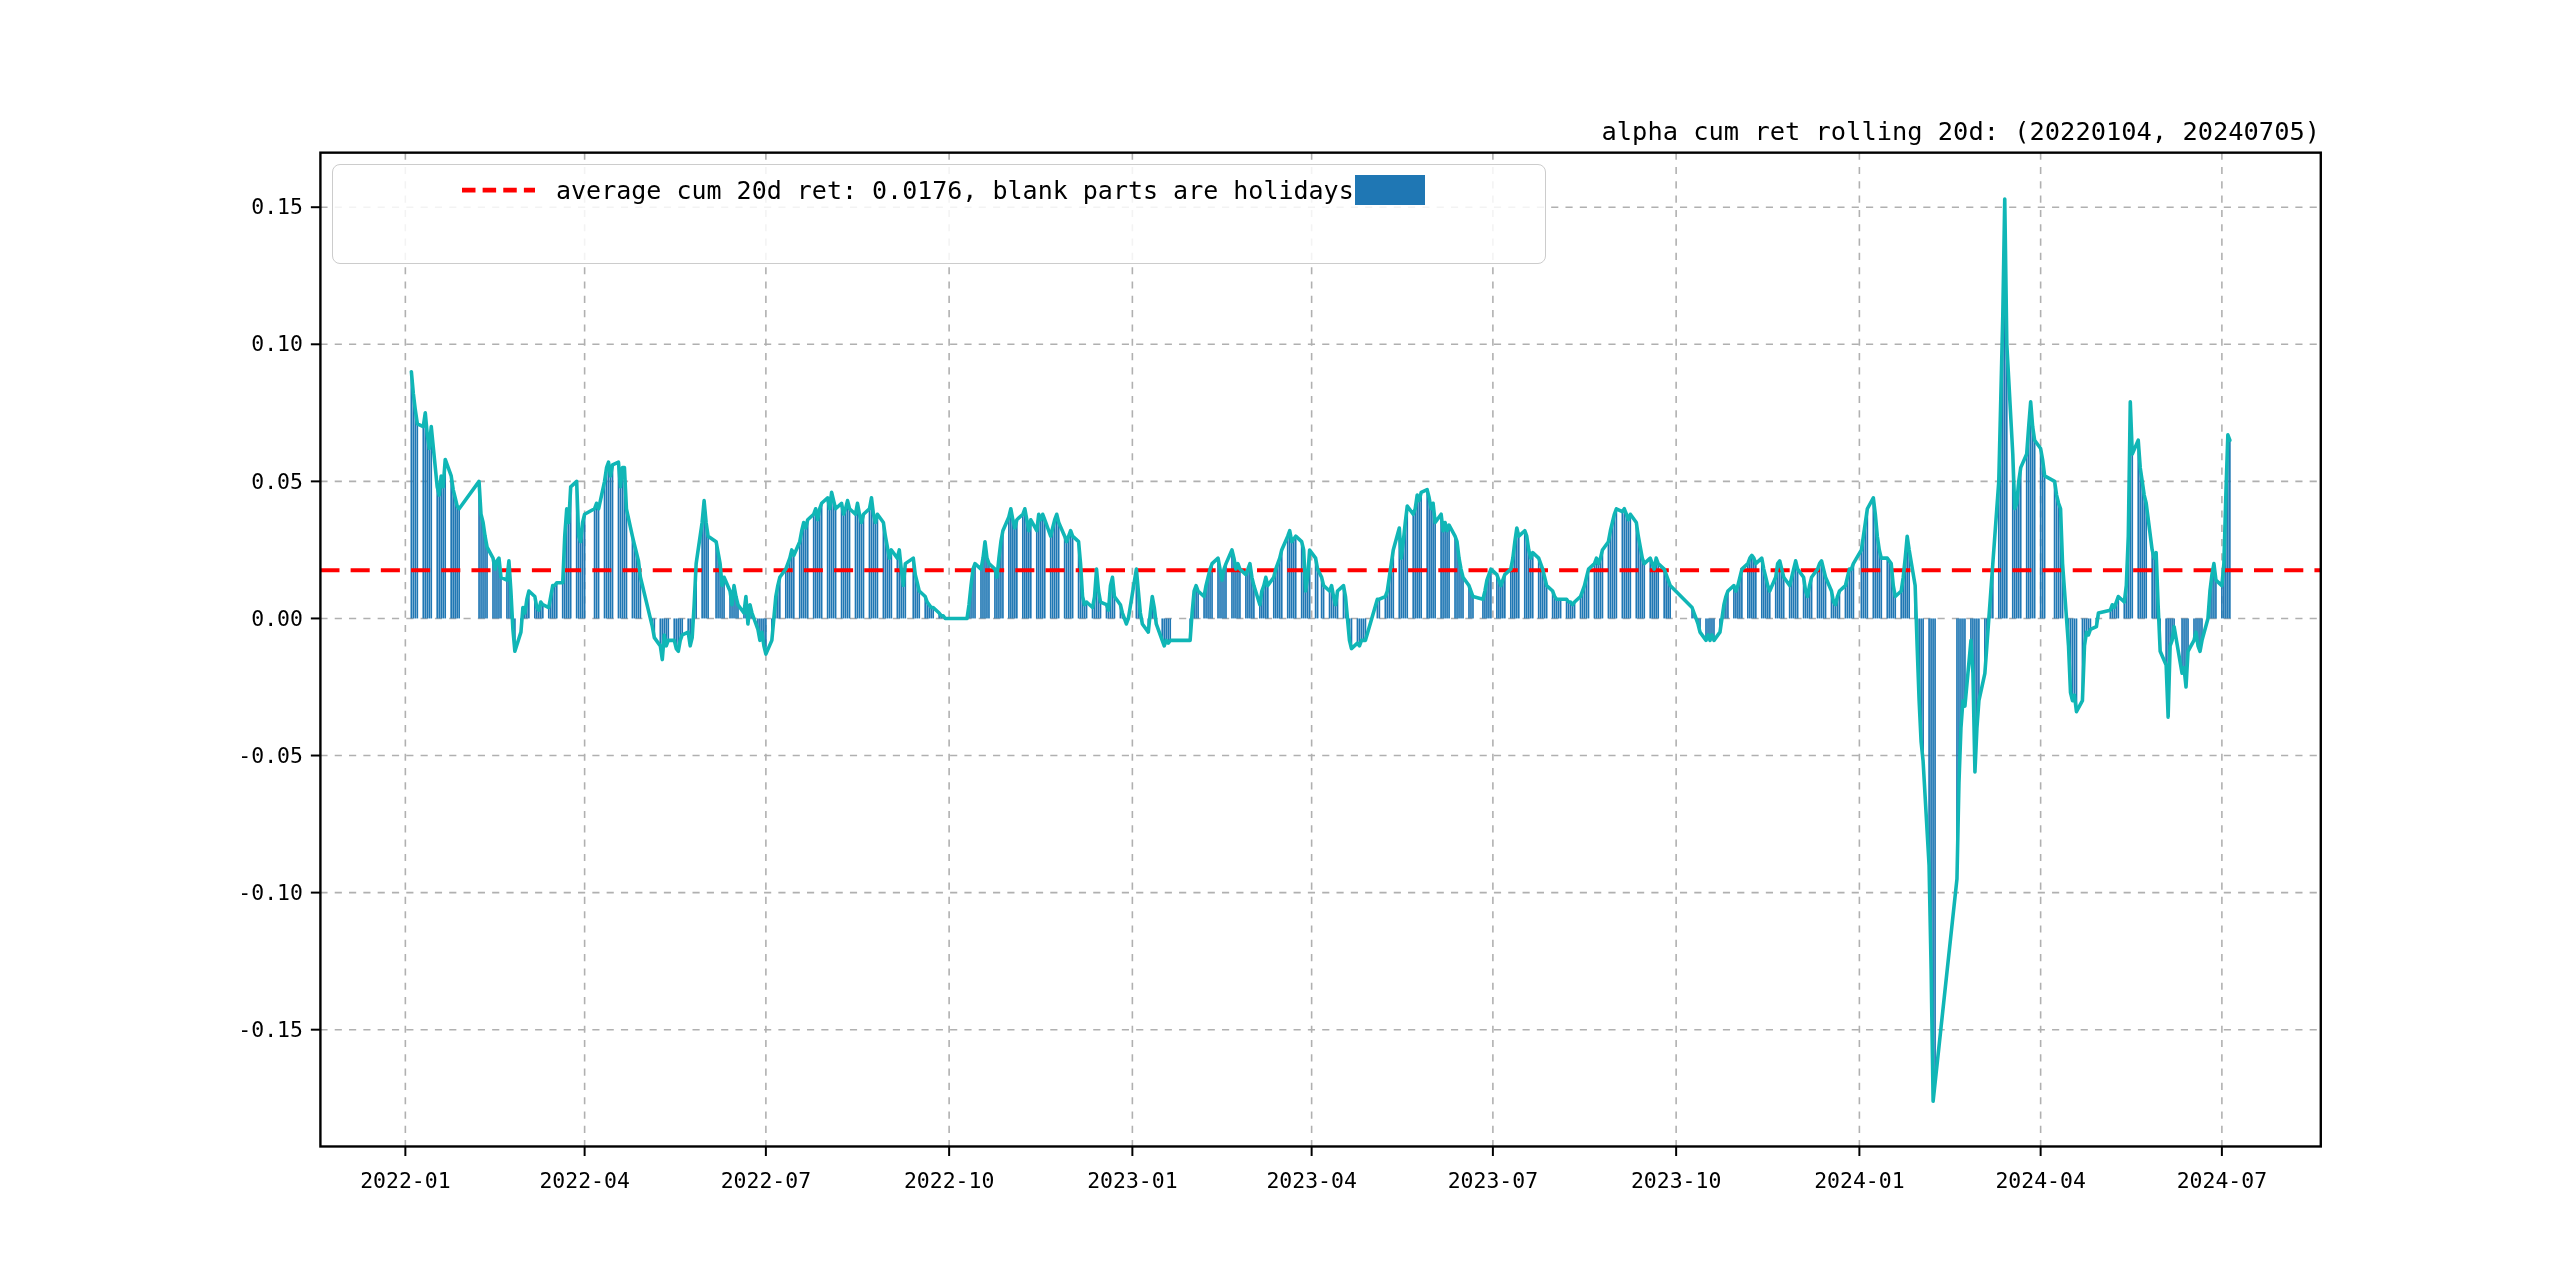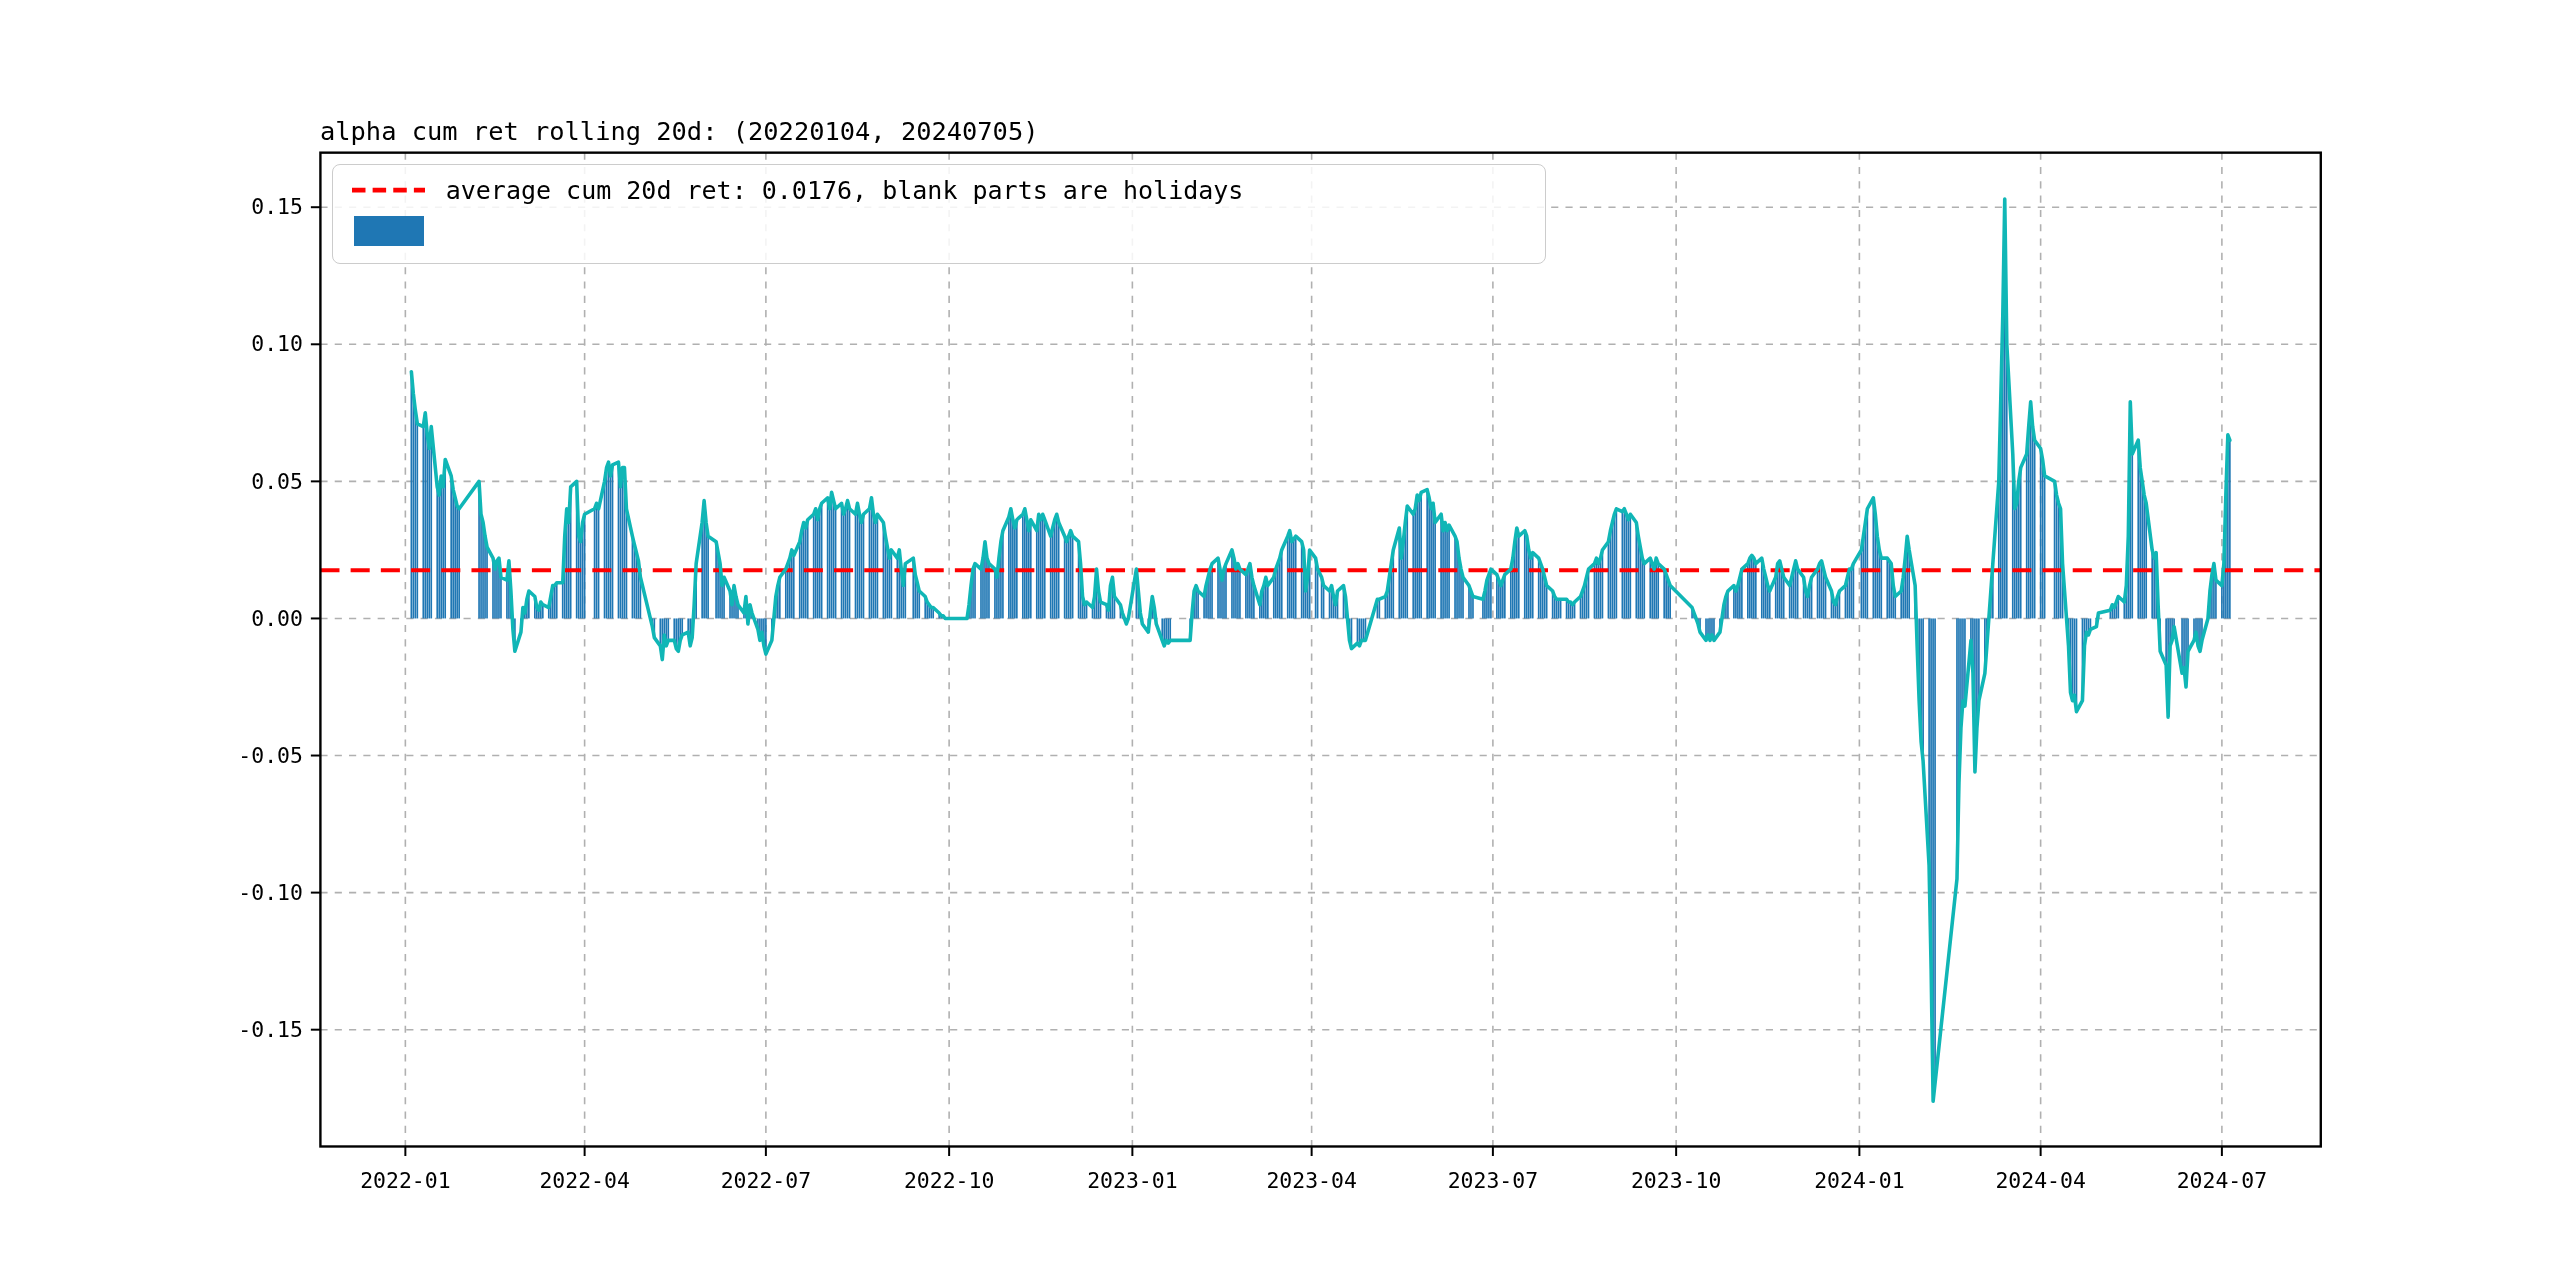--- a/index.html
+++ b/index.html
@@ -1,27 +1,27 @@
 <!DOCTYPE html>
 <html style="font-size:12.7px"><head>
 <meta charset="utf-8">
 <style>
   html,body{margin:0;padding:0;background:#ffffff;}
   body{width:2576px;height:1288px;position:relative;font-family:"DejaVu Sans Mono", monospace;color:#000;}
   .figure{position:absolute;inset:0;background:#fff;}
   #chart{position:absolute;left:0;top:0;}
   .chart-title{
     position:absolute;left:320px;top:116px;width:2000px;
-    text-align:left;font-size:25.4px;letter-spacing:0px;white-space:pre;
+    text-align:right;font-size:25.4px;letter-spacing:0px;white-space:pre;
   }
   .legend{
     position:absolute;left:332px;top:164px;width:1214px;height:100px;
     box-sizing:border-box;border:1.6px solid #cccccc;border-radius:8px;
     background:rgba(255,255,255,0.85);
-    display:flex;flex-direction:column;justify-content:flex-start;
+    display:flex;flex-direction:row;justify-content:center;
     padding:4.8px 8px 4.8px 19px;z-index:5;
   }
   .legend-row{display:flex;align-items:center;gap:20.7px;height:41px;}
   .swatch-wrap{width:73px;flex:0 0 73px;display:flex;align-items:center;justify-content:center;}
   .legend-label{font-size:25px;white-space:pre;}
   .bar-swatch{width:70px;height:30px;}
 </style>
 </head>
 <body>
 

